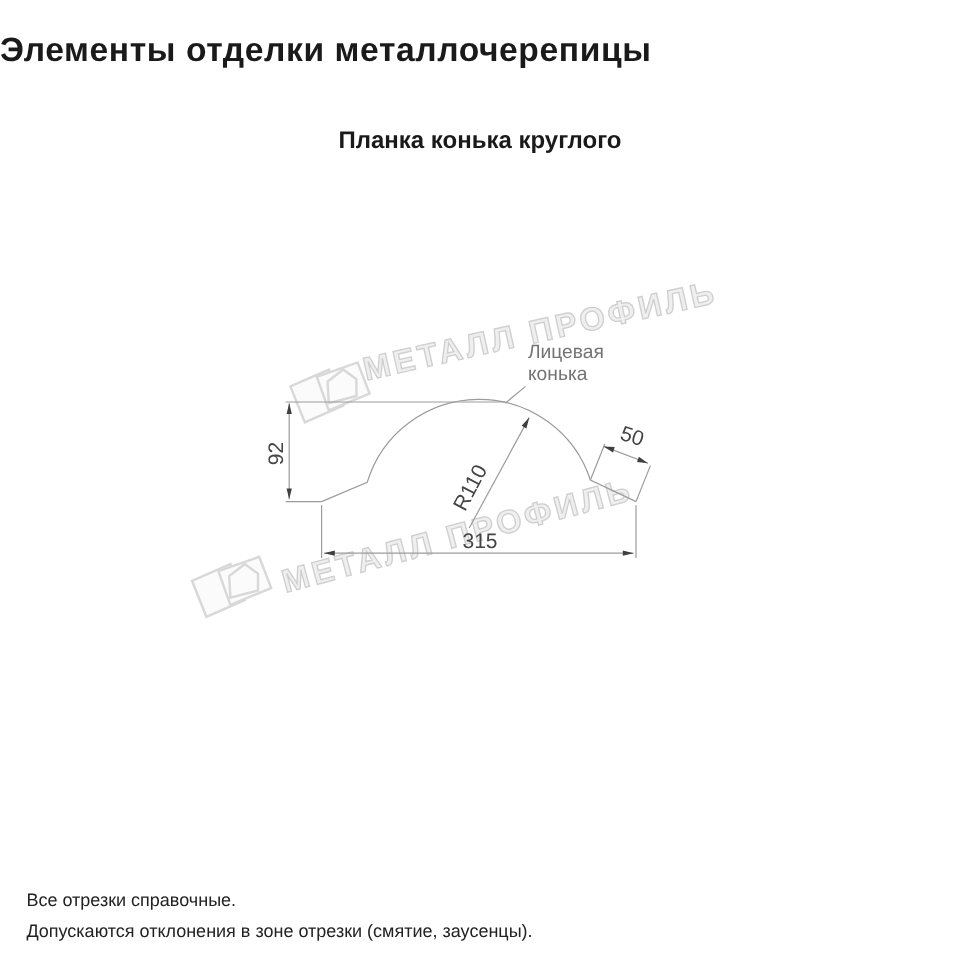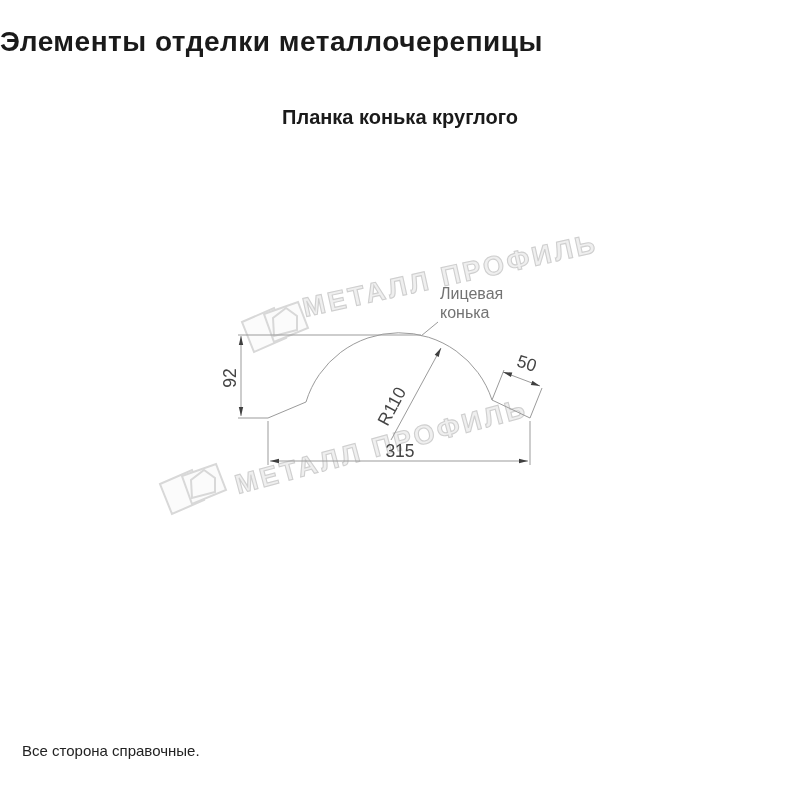--- a/index.html
+++ b/index.html
@@ -78,16 +78,17 @@
 
     <path class="thin" d="M 438 322 L 421 336"></path>
   </svg>
 
   <div class="face-label">
     <div>Лицевая</div>
     <div>конька</div>
   </div>
 
   <div class="notes">
-    <div>Все сторона справочные.</div>
+    <div>Все отрезки справочные.</div>
+    <div>Допускаются отклонения в зоне отрезки (смятие, заусенцы).</div>
   </div>
 
 </div>
 
 </body></html>

